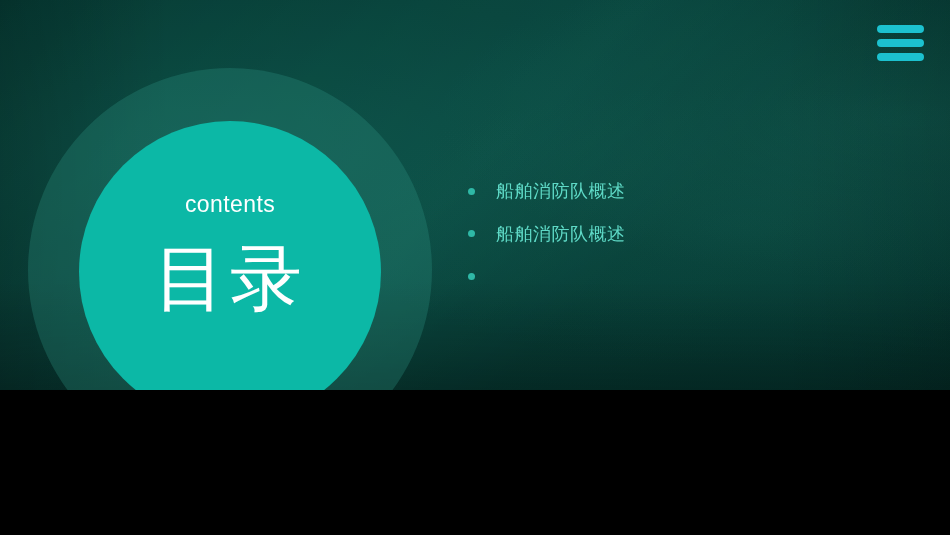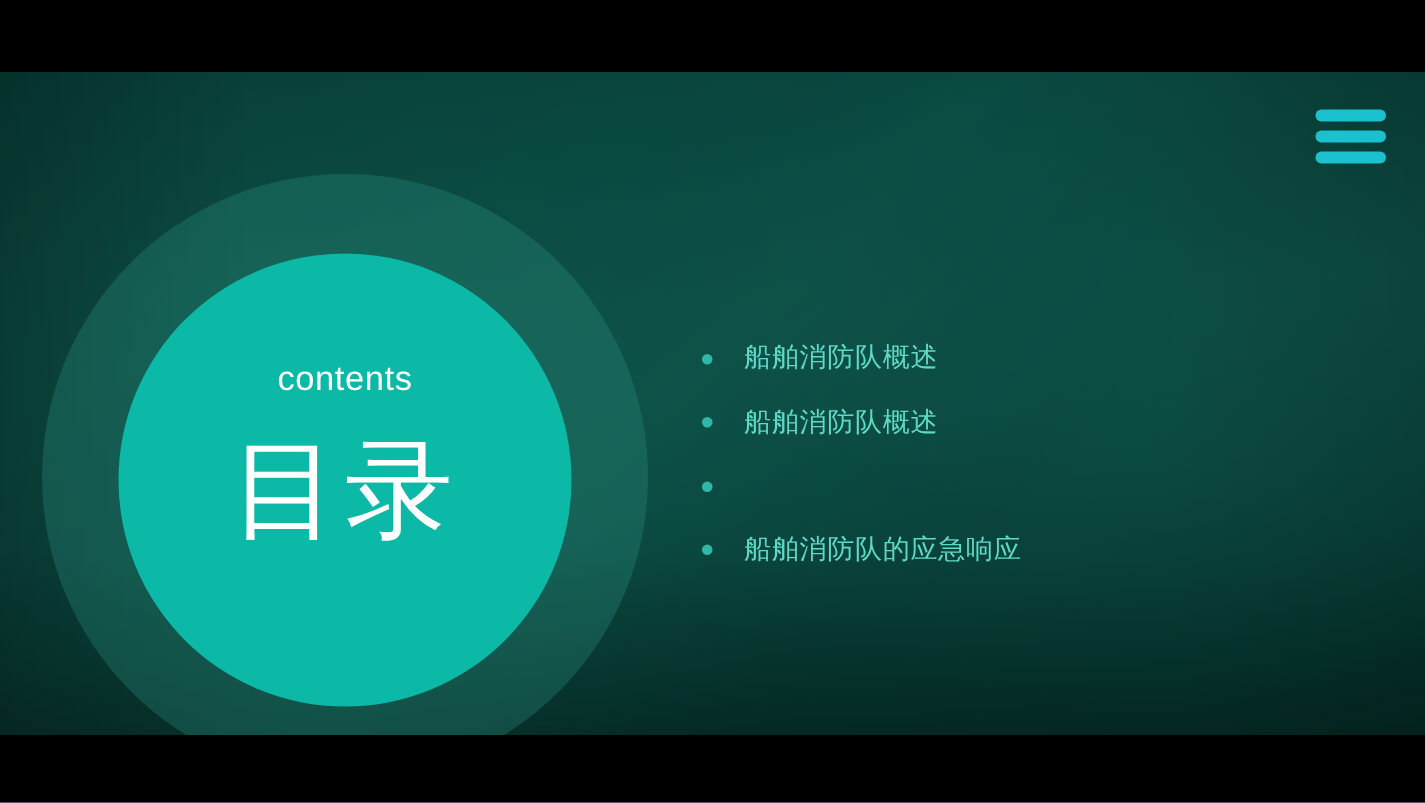--- a/index.html
+++ b/index.html
@@ -3,25 +3,24 @@
 <meta charset="utf-8">
 <style>
   html, body {
     margin: 0;
     padding: 0;
     background: #000;
   }
   #slide {
     position: relative;
     width: 950px;
-    height: 442px;
+    height: 390px;
     overflow: hidden;
     font-family: "Liberation Sans", "DejaVu Sans", sans-serif;
     background: #a21caf;
-    margin-top: 48px;
   }
 
   
   .bg-base {
     position: absolute;
     inset: 0;
     background:
       radial-gradient(120% 95% at 22% 40%, #0a4940 0%, #063b34 45%, #04332d 100%);
   }
   .bg-sheen {
@@ -168,24 +167,20 @@
       <span class="toc-bullet"></span>
       <span class="toc-text">船舶消防队概述</span>
     </li>
     <li class="toc-item">
       <span class="toc-bullet"></span>
       <span class="toc-text">船舶消防队概述</span>
     </li>
     <li class="toc-item">
       <span class="toc-bullet"></span>
     </li>
-    <li class="toc-item">
-      <span class="toc-bullet"></span>
-      <span class="toc-text">船舶消防队的应急响应</span>
-    </li>
   </ul>
 
   <div class="menu-button">
     <span class="menu-bar"></span>
     <span class="menu-bar"></span>
     <span class="menu-bar"></span>
   </div>
 
 </div>
 

